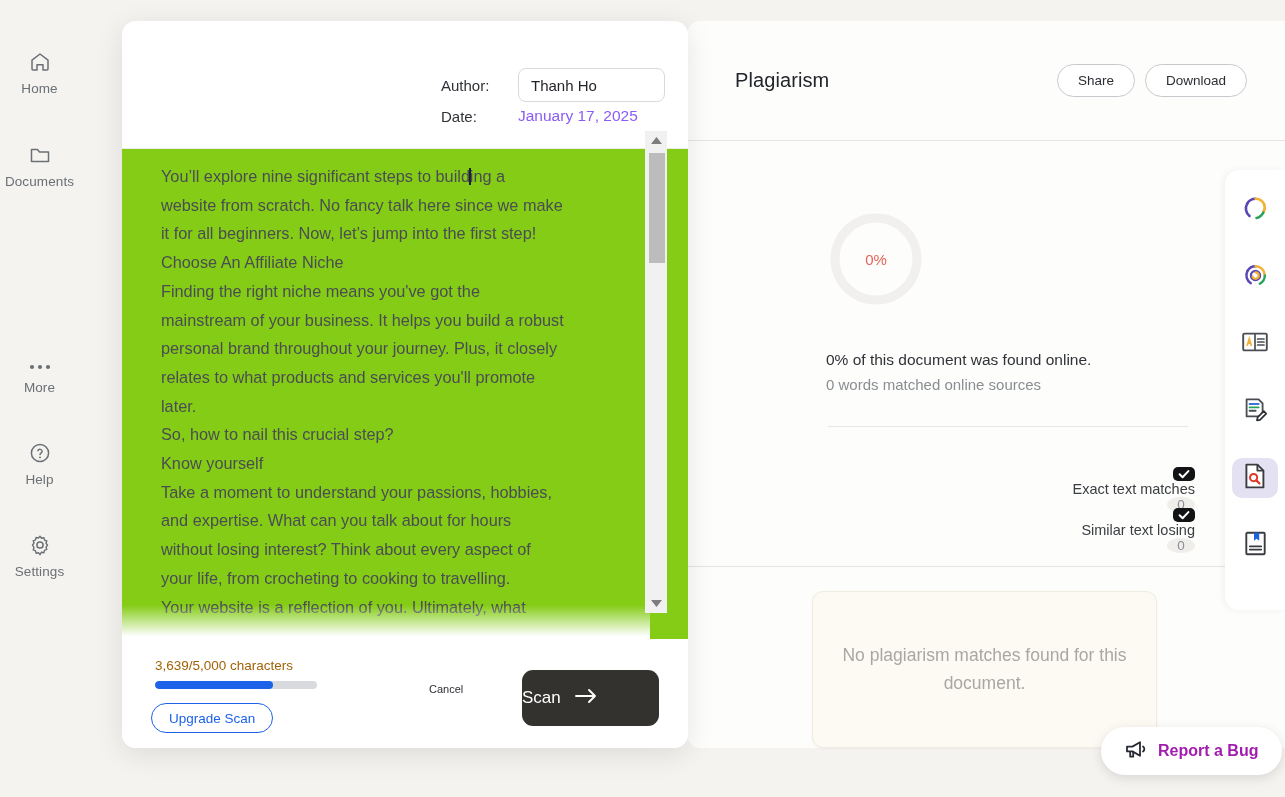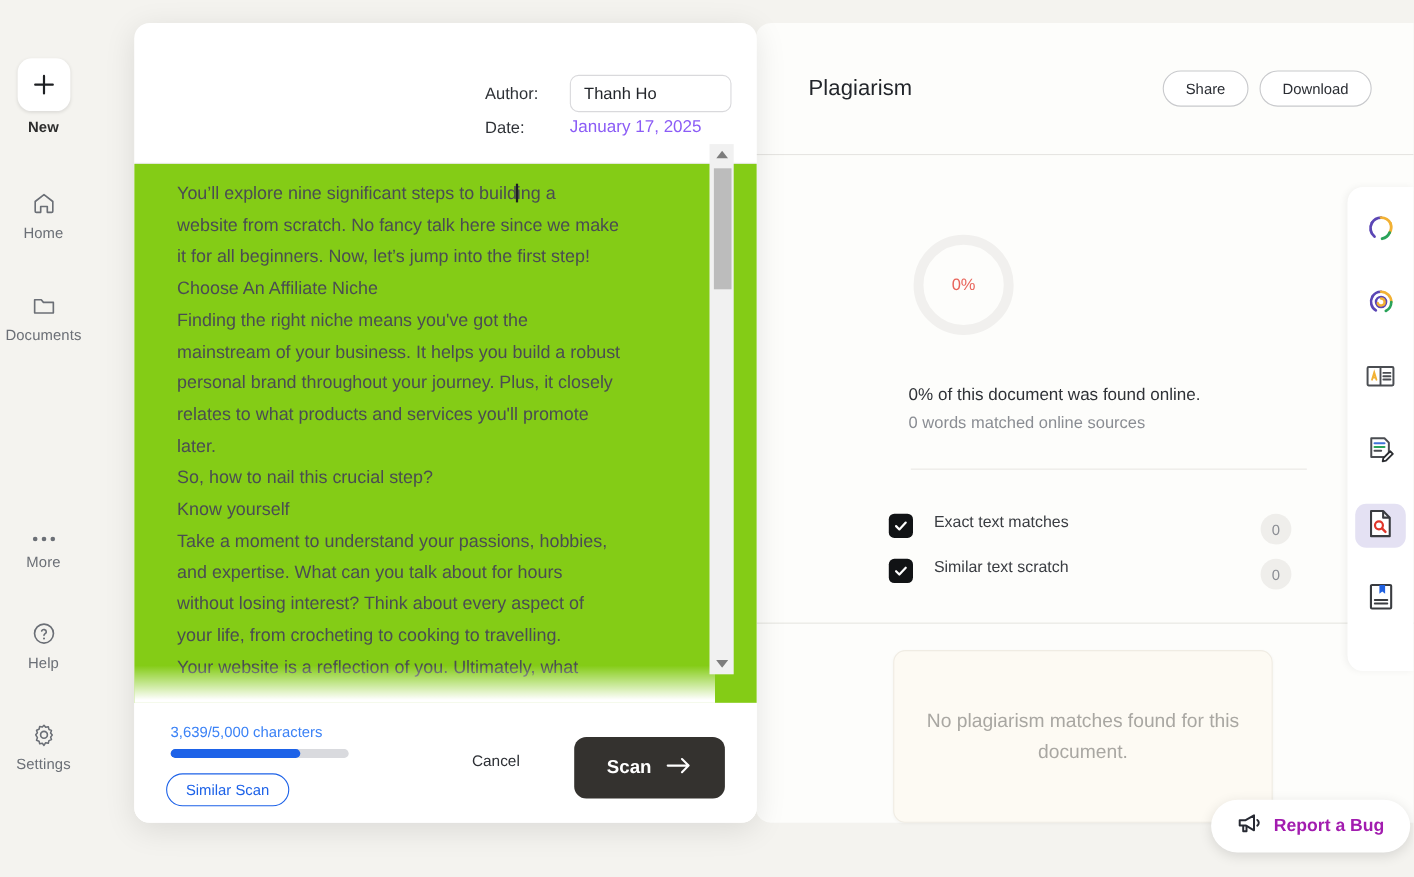--- a/index.html
+++ b/index.html
@@ -72,22 +72,22 @@
     font-size: 15.5px; color: #2f3237;
   }
   .found-sub {
     position: absolute; left: 139px; top: 235px;
     font-size: 15px; color: #8a8d93;
   }
   .hr-thin {
     position: absolute; left: 141px; top: 285px; width: 360px; height: 1px; background: #e8e7e4;
   }
   .match-row {
-    position: absolute; left: 121px; width: 366px; height: 26px;
-    display: flex; align-items: flex-start;
+    position: absolute; left: 142px; width: 366px; height: 26px;
+    display: flex; align-items: flex-end; flex-direction: column;
   }
   .cbx {
     width: 22px; height: 22px; border-radius: 5px; background: #111315;
     display: flex; align-items: center; justify-content: center; cursor: pointer;
   }
   .match-label { font-size: 14.5px; color: #3a3d42; margin-left: 19px; }
   .count-badge {
     margin-left: auto; width: 28px; height: 28px; border-radius: 50%;
     background: #efeeeb; color: #8b8e94; font-size: 13.5px;
     display: flex; align-items: center; justify-content: center;
@@ -181,73 +181,63 @@
   .ed-arrow.down { bottom: 0; }
   .ed-thumb {
     position: absolute; left: 4px; top: 22px; width: 16px; height: 110px;
     background: #bcbcbc;
   }
 
   .modal-foot {
     position: absolute; left: 0; top: 618px; width: 566px; height: 109px; background: #fff;
   }
   .char-count {
-    position: absolute; left: 33px; top: 19px; font-size: 13.5px; color: #3b82f6;
+    position: absolute; left: 33px; top: 19px; font-size: 13.5px; color: #a16207;
   }
   .bar-track {
     position: absolute; left: 33px; top: 42px; width: 162px; height: 8px;
     background: #d9dade; border-radius: 5px; overflow: hidden;
   }
   .bar-fill { height: 8px; background: #1d62e8; border-radius: 5px; }
   .upgrade-btn {
     position: absolute; left: 29px; top: 64px; height: 30px;
     border: 1px solid #1d62e8; color: #1d62e8; background: #fff;
     border-radius: 17px; font-size: 13.5px; padding: 0 17px; cursor: pointer;
     display: flex; align-items: center; font-family: "Liberation Sans", sans-serif;
   }
   .cancel-btn {
-    position: absolute; left: 307px; top: 44px; font-size: 14px; color: #2c2f34;
+    position: absolute; left: 307px; top: 44px; font-size: 11px; color: #2c2f34;
     background: none; border: none; cursor: pointer;
     font-family: "Liberation Sans", sans-serif;
   }
   .scan-btn {
     position: absolute; left: 400px; top: 31px; width: 137px; height: 56px;
     background: #34322f; border: none; border-radius: 11px; cursor: pointer;
-    display: flex; align-items: center; justify-content: center; gap: 13px;
-    color: #fff; font-size: 17px; font-weight: 700;
+    display: flex; align-items: center; justify-content: flex-start; gap: 13px;
+    color: #fff; font-size: 17px; font-weight: 400;
     font-family: "Liberation Sans", sans-serif;
   }
 
   
   .report-bug {
     position: absolute; left: 1101px; top: 727px; height: 48px;
     background: #fff; border-radius: 26px; border: none;
     box-shadow: 0 3px 12px rgba(0,0,0,.12);
     display: flex; align-items: center; gap: 11px; padding: 0 24px;
     font-size: 16px; font-weight: 600; color: #a21caf; cursor: pointer;
     font-family: "Liberation Sans", sans-serif;
   }
 </style>
 </head>
 <body>
 
 <div id="root">
 
   <div class="sidebar">
 
-    <div class="nav-item new" style="margin-top:53px">
-      <div class="new-box">
-        <span>
-          <svg class="ico" width="22" height="22" viewBox="0 0 22 22">
-              <path d="M11 3v16M3 11h16" stroke="#1d1f22" stroke-width="2" stroke-linecap="round"></path>
-            </svg>
-        </span>
-      </div>
-      <span class="nav-label">New</span>
-    </div>
 
     <div class="nav-item" style="margin-top:50px">
       <span>
         <svg class="ico" width="24" height="24" viewBox="0 0 24 24" fill="none">
             <path d="M4 10.2 12 4l8 6.2V19a1 1 0 0 1-1 1h-4v-5.3H9V20H5a1 1 0 0 1-1-1z" stroke="#6b6f76" stroke-width="1.5" stroke-linejoin="round"></path>
           </svg>
       </span>
       <span class="nav-label">Home</span>
     </div>
 
@@ -330,21 +320,21 @@
           <span class="match-label">Exact text matches</span>
           <span class="count-badge">0</span>
         </div>
 
         <div class="match-row" style="top:367px">
           <span class="cbx">
             <svg width="14" height="14" viewBox="0 0 14 14">
                 <path d="M2.6 7.3l3 3 5.8-6.2" stroke="#fff" stroke-width="2" fill="none" stroke-linecap="round" stroke-linejoin="round"></path>
               </svg>
           </span>
-          <span class="match-label">Similar text scratch</span>
+          <span class="match-label">Similar text losing</span>
           <span class="count-badge">0</span>
         </div>
 
         <div class="hr-full"></div>
 
         <div class="empty-card">
           <span>No plagiarism matches found for this document.</span>
         </div>
       </div>
 
@@ -457,21 +447,21 @@
 your life, from crocheting to cooking to travelling.
 Your website is a reflection of you. Ultimately, what</span></div>
       <div class="fade-bottom"></div>
     </div>
 
     <div class="modal-foot">
       <div class="char-count">3,639/5,000 characters</div>
       <div class="bar-track">
         <div class="bar-fill" style="width: 73%; background: rgb(29, 98, 232);"></div>
       </div>
-      <button class="upgrade-btn">Similar Scan</button>
+      <button class="upgrade-btn">Upgrade Scan</button>
       <button class="cancel-btn">Cancel</button>
       <button class="scan-btn">
         <span>Scan</span>
         <span>
           <svg width="24" height="16" viewBox="0 0 24 16" fill="none">
               <path d="M2 8h19M15 2l6 6-6 6" stroke="#fff" stroke-width="1.9" stroke-linecap="round" stroke-linejoin="round"></path>
             </svg>
         </span>
       </button>
     </div>

